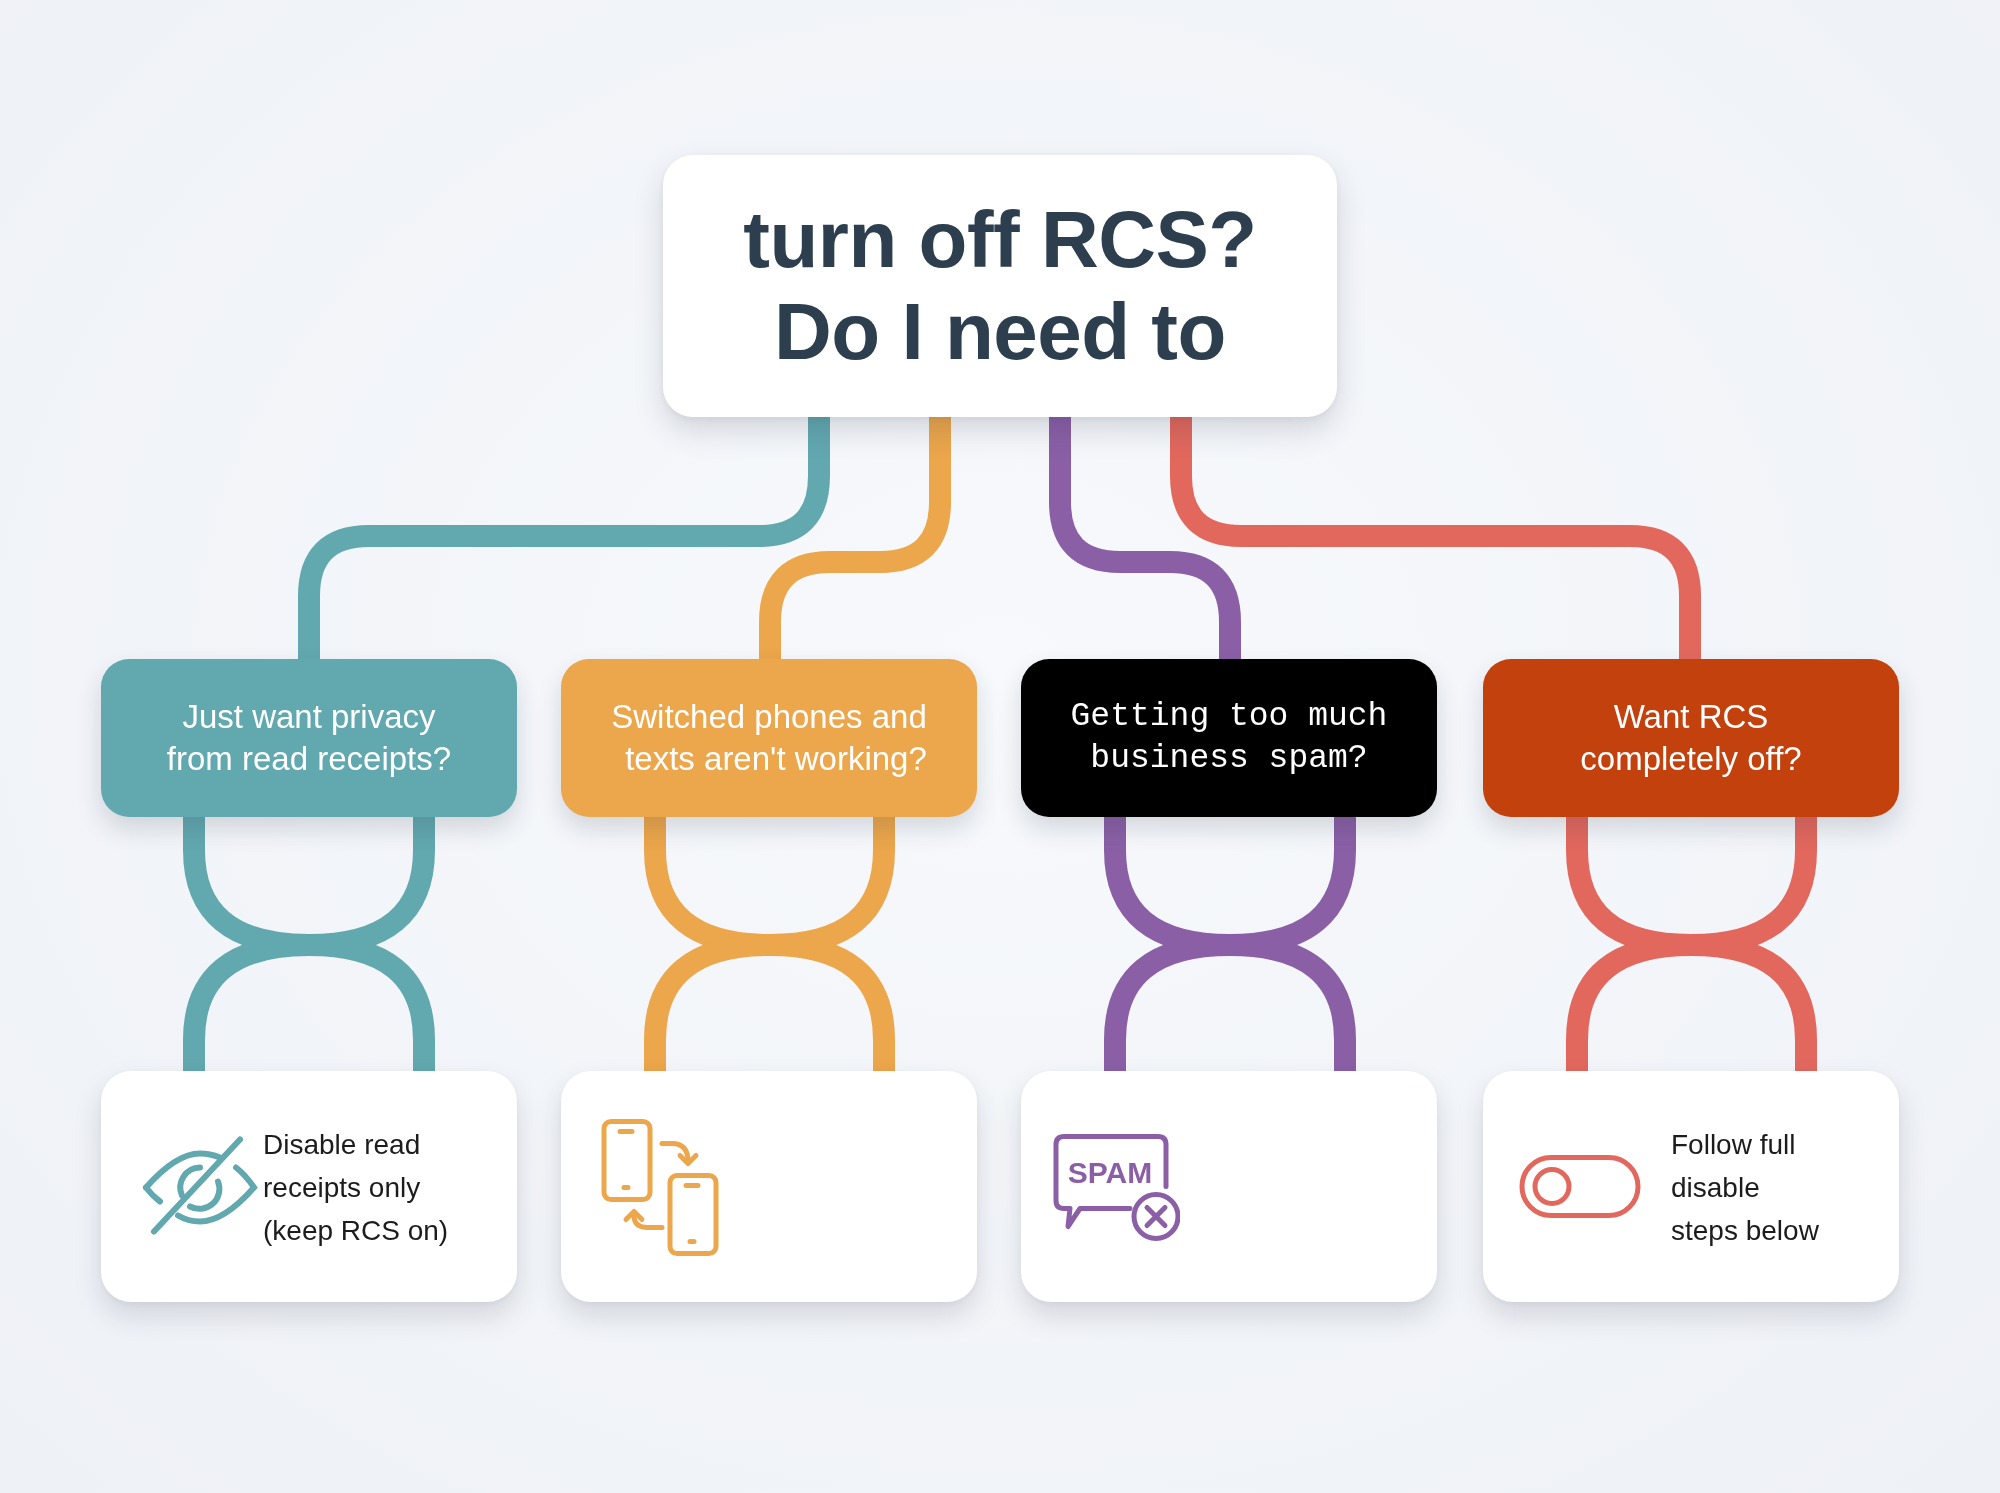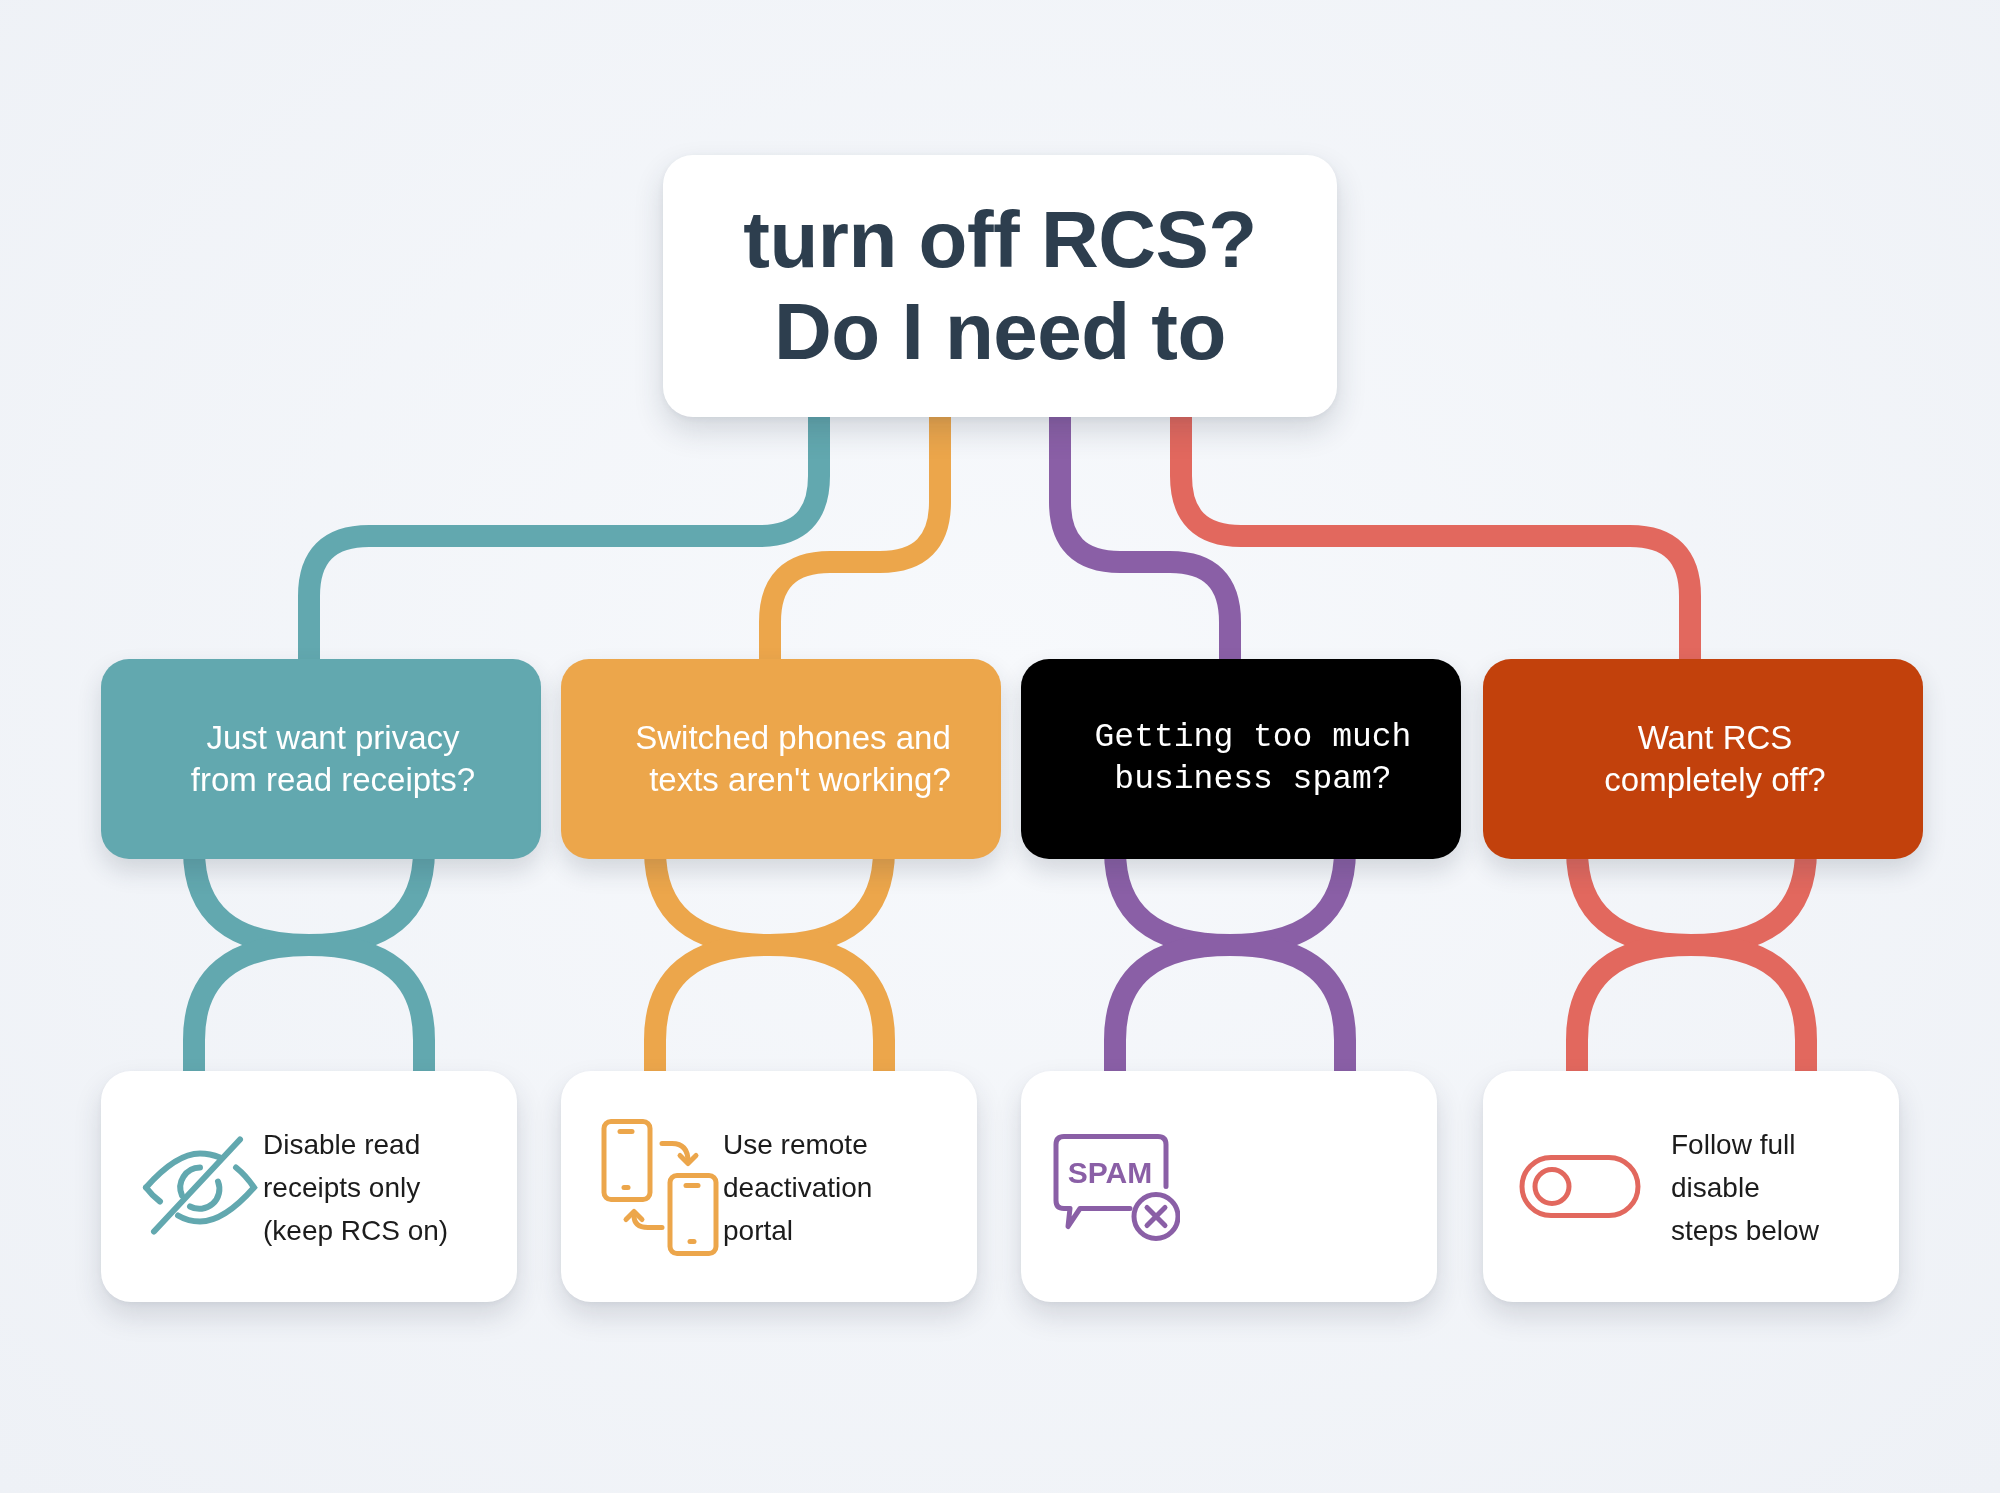--- a/index.html
+++ b/index.html
@@ -42,29 +42,28 @@
     .title-text {
       color: #2d3e4e;
       font-size: 80px;
       font-weight: 700;
       line-height: 92px;
       letter-spacing: -0.5px;
     }
     .q-box {
       position: absolute;
       top: 659px;
-      width: 416px; height: 200px;
+      width: 416px; height: 158px;
       border-radius: 28px;
       z-index: 3;
       display: flex;
       align-items: center;
       justify-content: center;
       text-align: center;
       box-shadow: 0 12px 24px rgba(40, 50, 70, 0.16);
-      padding-left: 24px;
     }
     .q-text {
       color: #ffffff;
       font-size: 33px;
       line-height: 42px;
       font-weight: 400;
     }
     .a-box {
       position: absolute;
       top: 1071px;
@@ -186,25 +185,20 @@
       <line x1="24" y1="76" x2="28" y2="76"></line>
       <rect x="70" y="64" width="46" height="78" rx="7"></rect>
       <line x1="86" y1="74" x2="98" y2="74"></line>
       <line x1="90" y1="130" x2="94" y2="130"></line>
       <path d="M62 32 L72 32 Q88 32 88 50"></path>
       <path d="M80 44 L88 52 L96 44"></path>
       <path d="M62 116 L48 116 Q34 116 34 104"></path>
       <path d="M26 108 L34 100 L42 108"></path>
     </svg>
   </div>
-  <div class="a-text">
-    <div>Use remote</div>
-    <div>deactivation</div>
-    <div>portal</div>
-  </div>
 </div>
 
 <div class="a-box col-3">
   <div class="a-icon">
     <svg width="130" height="120" viewBox="0 0 130 120" fill="none" stroke="#8a5fa6" stroke-width="5" stroke-linecap="round" stroke-linejoin="round">
       <path d="M80 82 L30 82 L18 100 L20 82 L14 82 Q6 82 6 74 L6 18 Q6 10 14 10 L108 10 Q116 10 116 18 L116 60"></path>
       <text x="60" y="56" text-anchor="middle" fill="#8a5fa6" stroke="none" font-family="Liberation Sans, DejaVu Sans, sans-serif" font-weight="700" font-size="30">SPAM</text>
       <circle cx="106" cy="90" r="22" fill="#ffffff"></circle>
       <line x1="97" y1="81" x2="115" y2="99"></line>
       <line x1="115" y1="81" x2="97" y2="99"></line>

